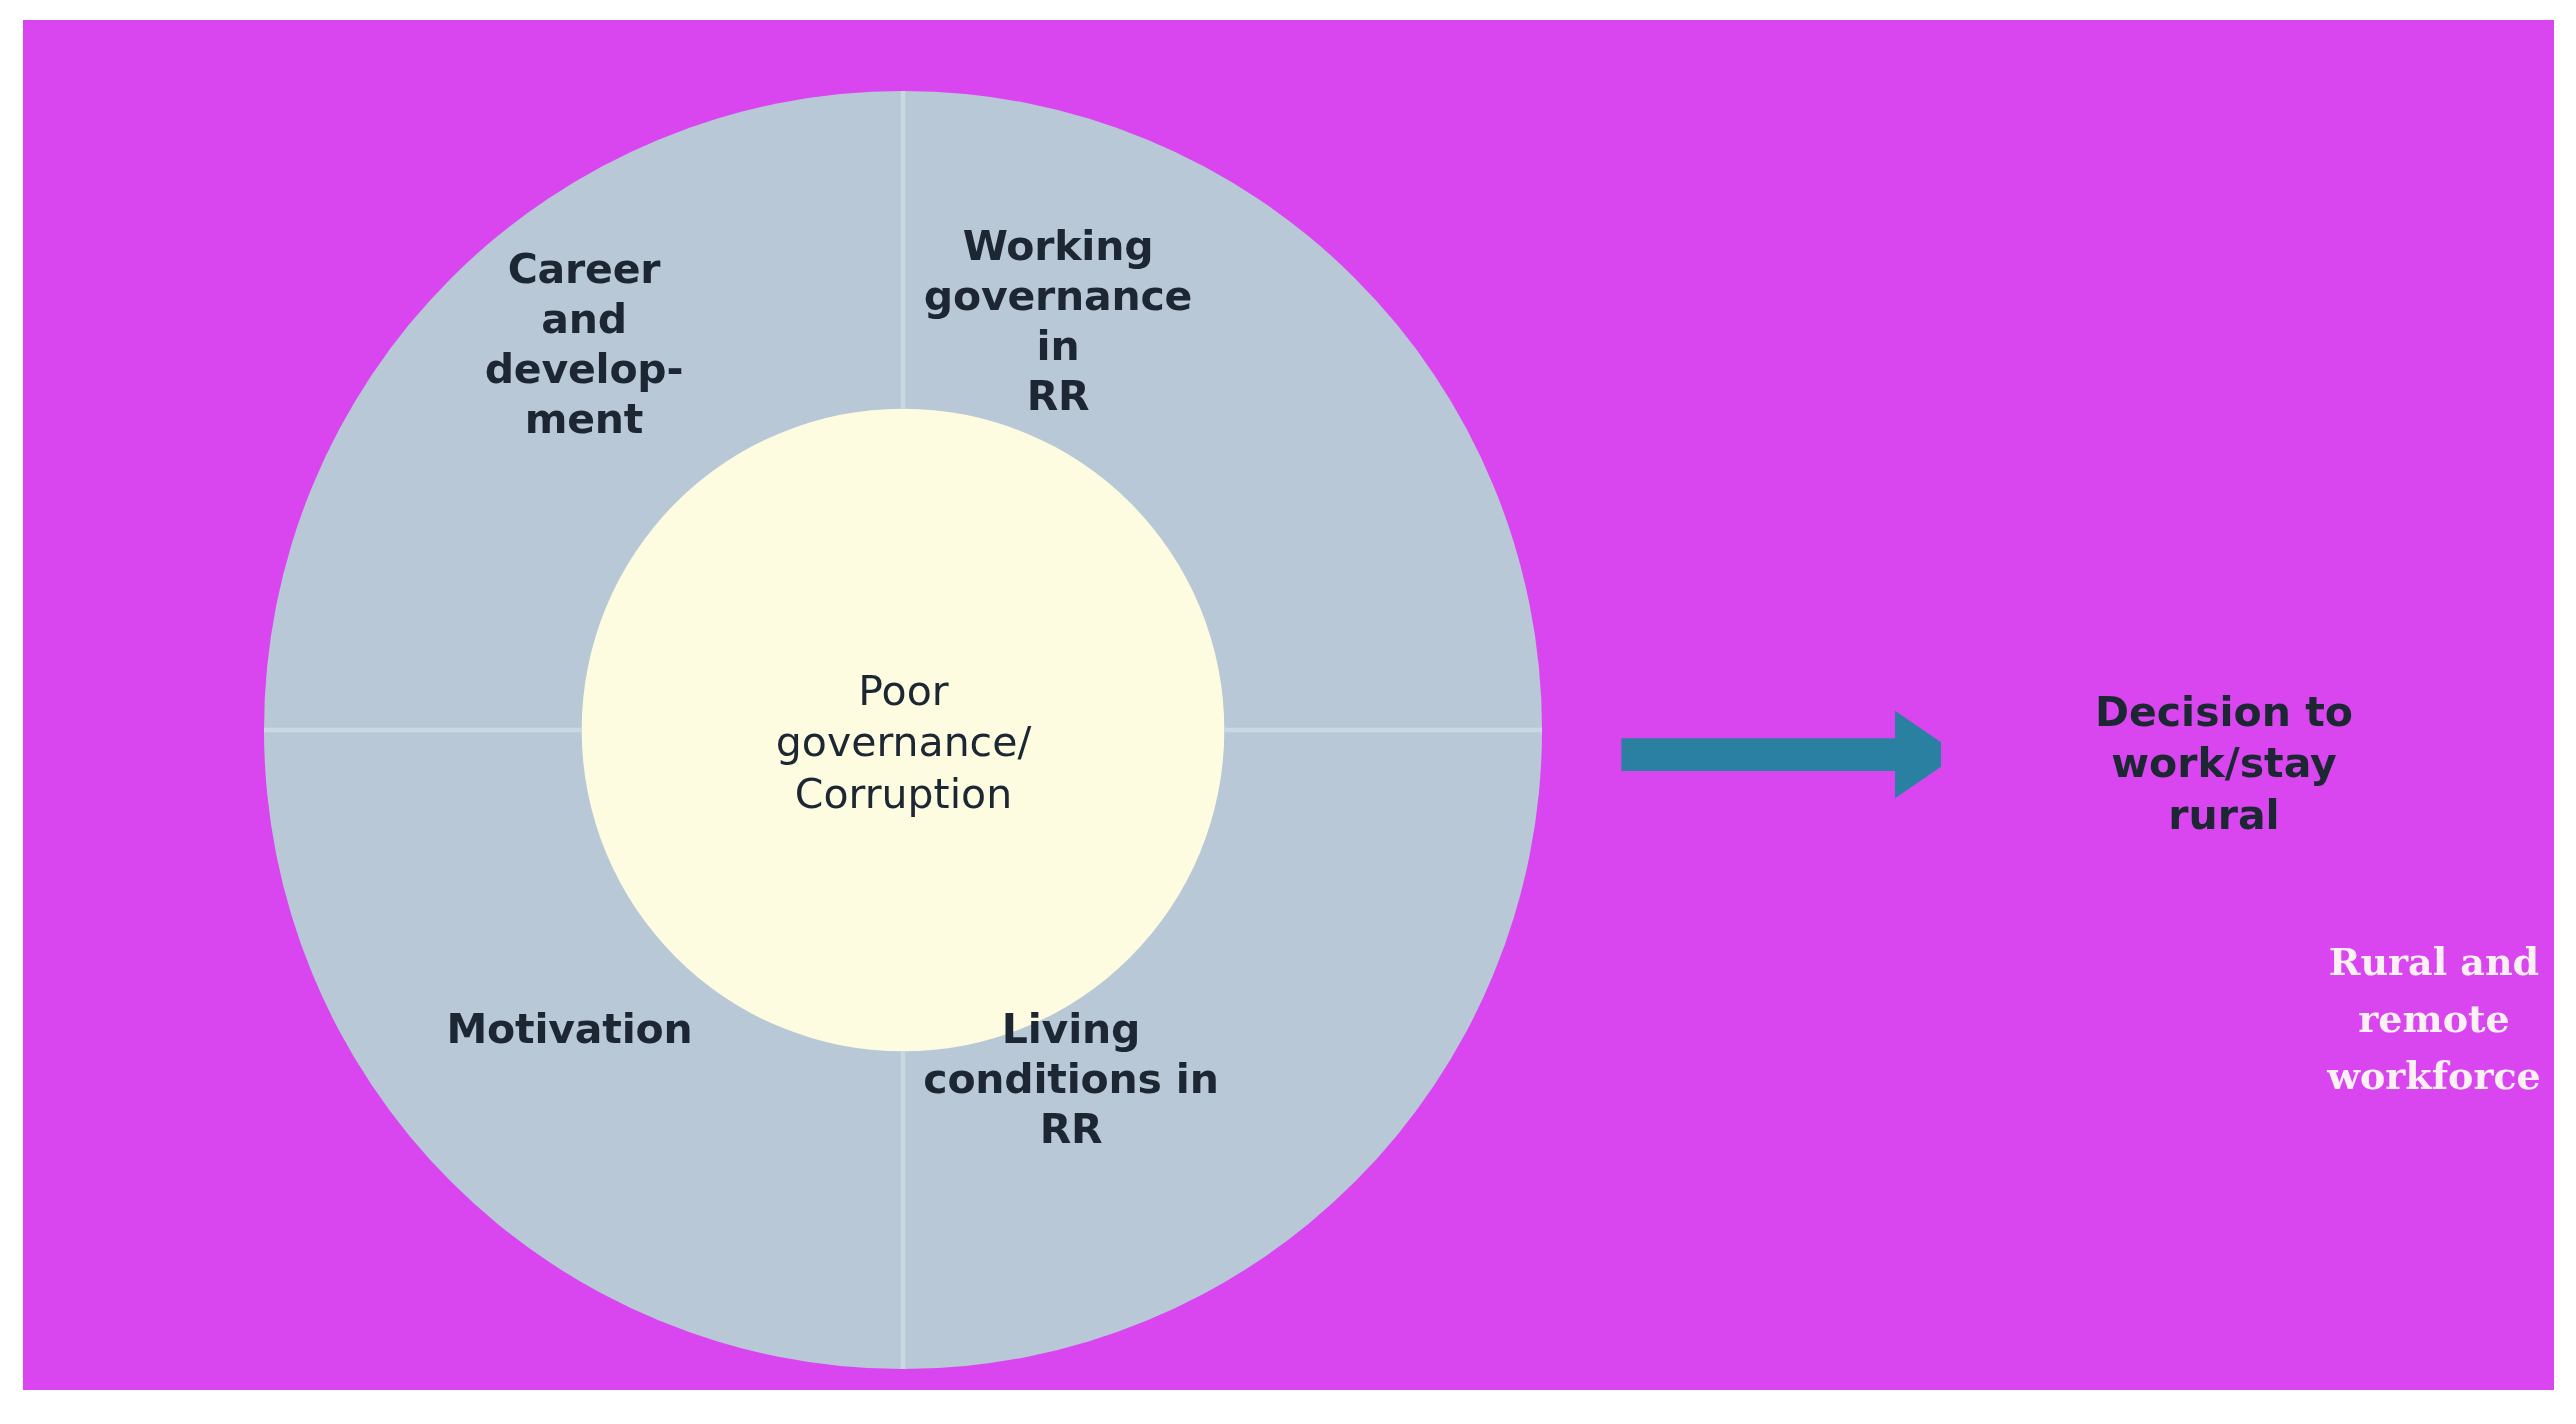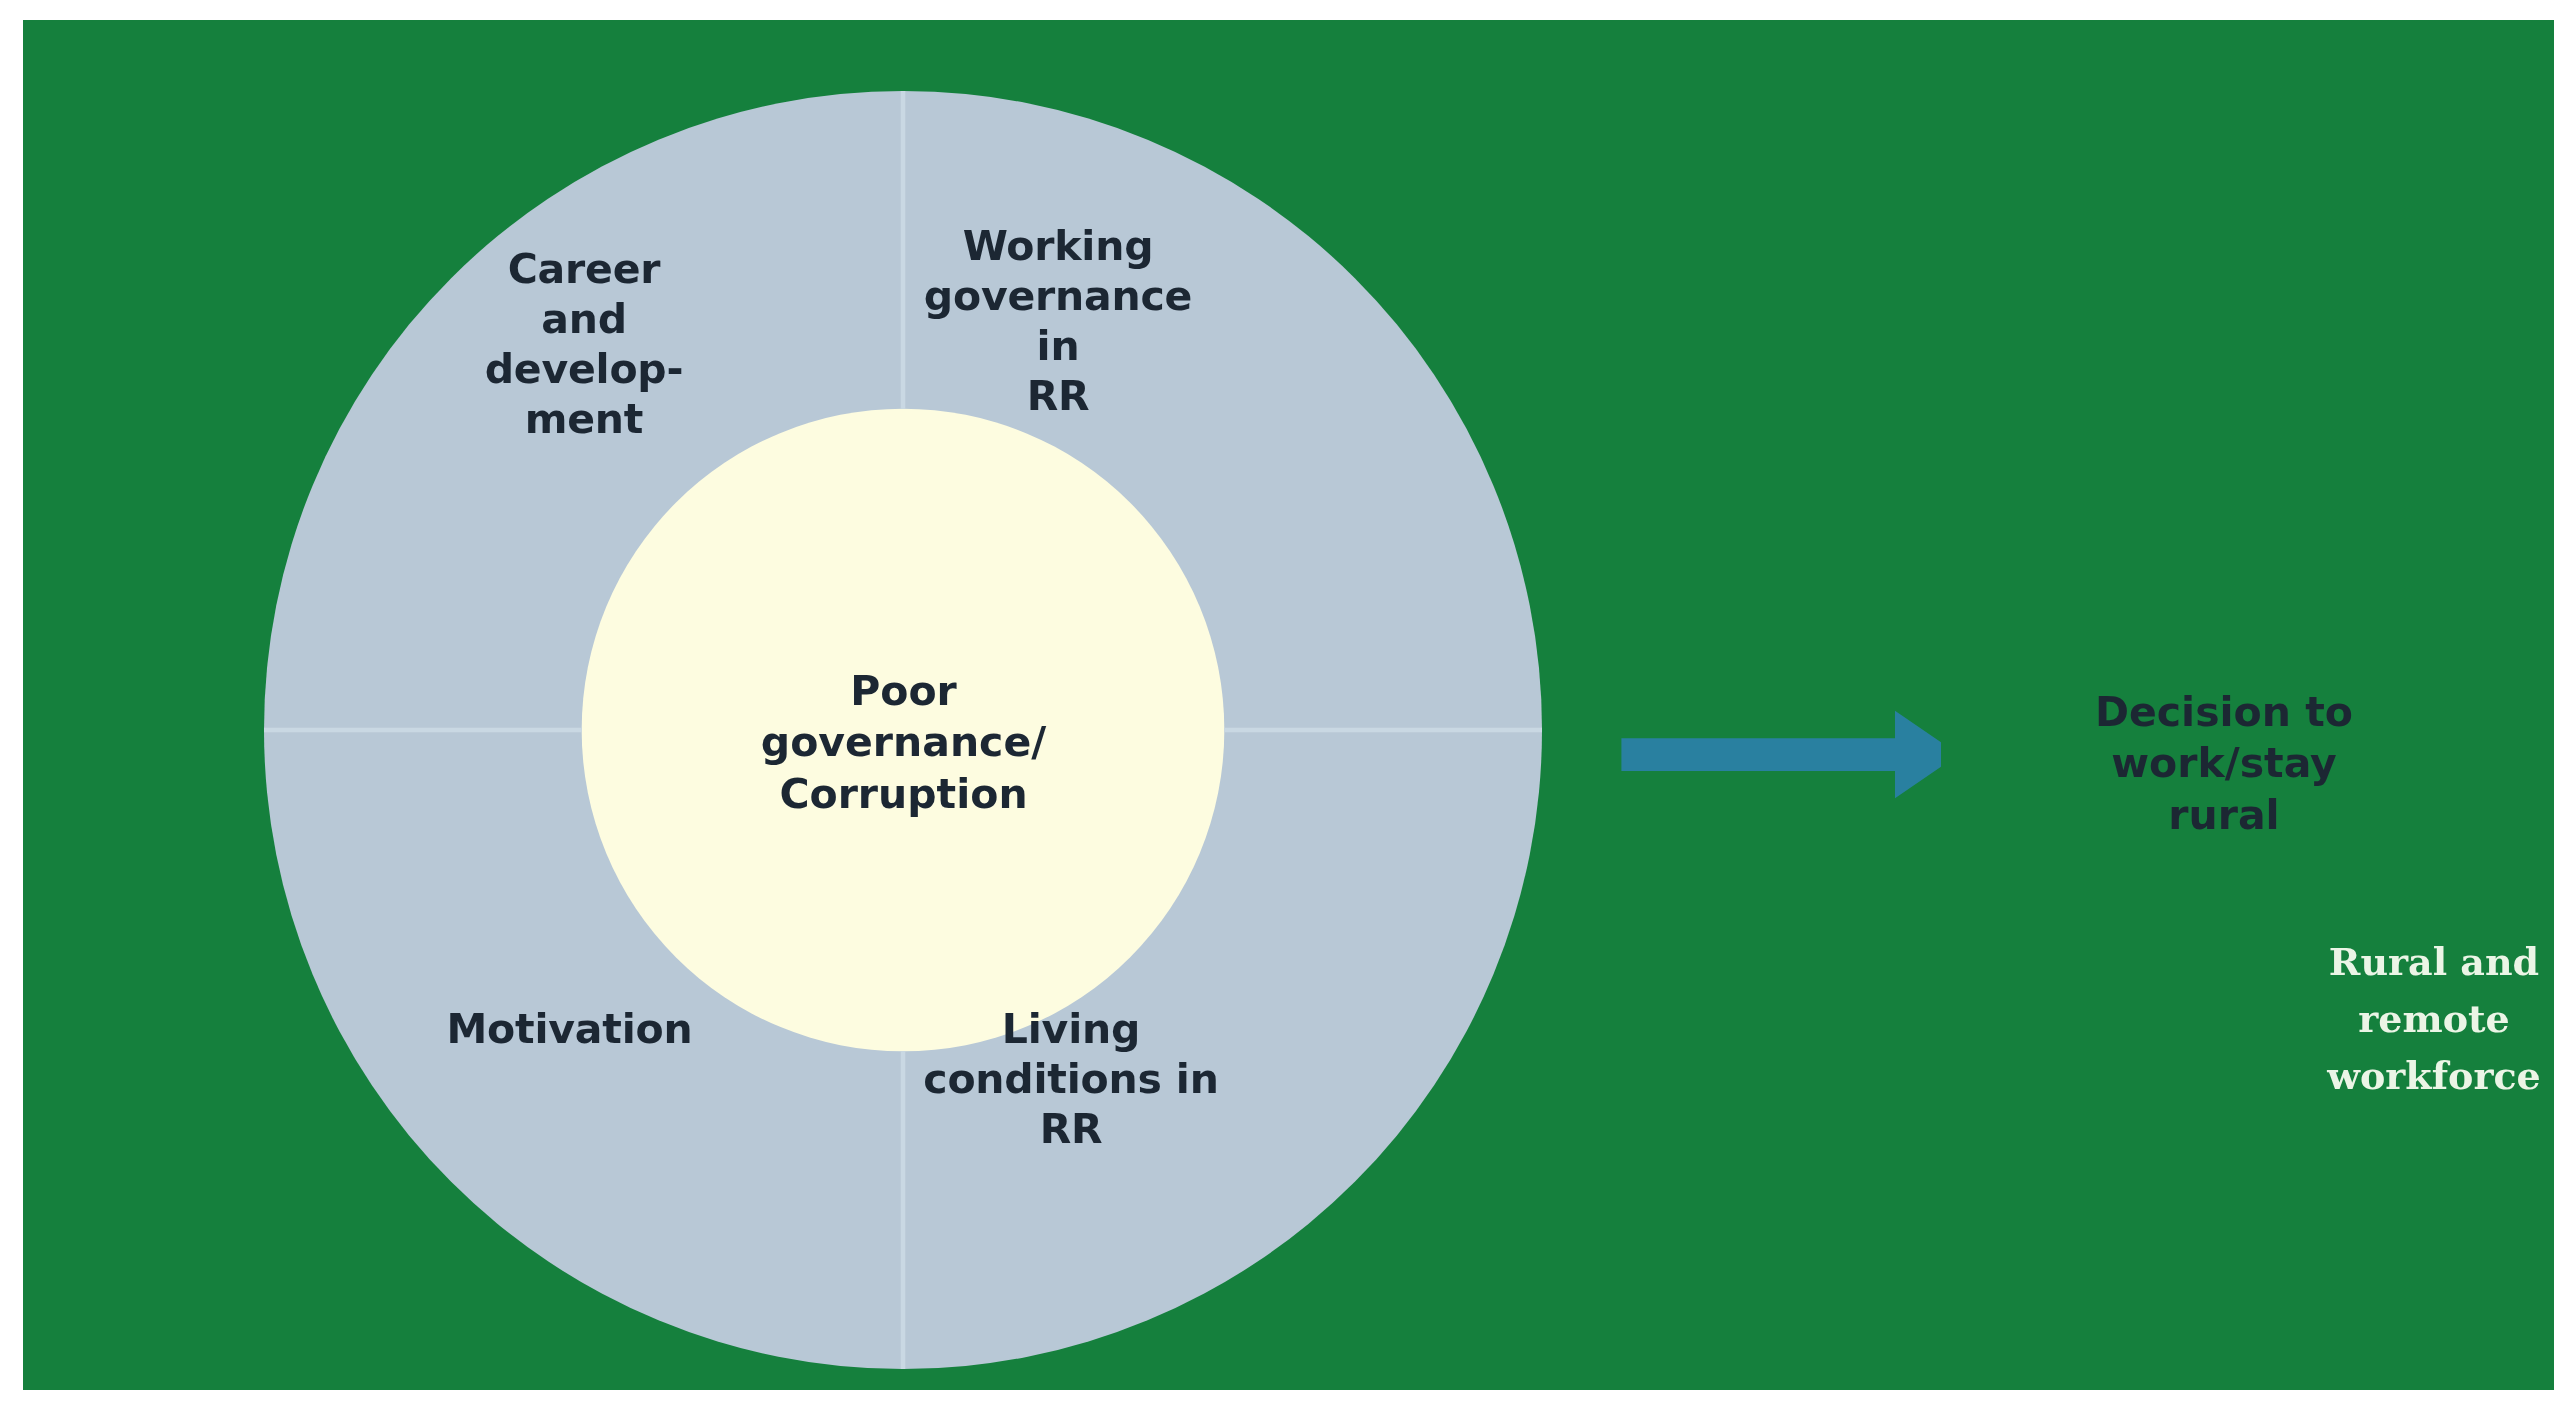--- a/index.html
+++ b/index.html
@@ -14,21 +14,21 @@
     overflow: hidden;
     font-family: "DejaVu Sans", sans-serif;
   }
 
   #figure {
     position: absolute;
     left: 23px;
     top: 20px;
     width: 2531px;
     height: 1370px;
-    background: #15803d;
+    background: #d946ef;
     overflow: hidden;
   }
 
   
   #donut {
     position: absolute;
     left: 241px;
     top: 71px;
     width: 1278px;
     height: 1278px;
@@ -50,21 +50,21 @@
   #label-working      { left: 639px;  top: 130px; width: 310px; }
   #label-motivation   { left: 155px;  top: 913px; width: 301px; }
   #label-living       { left: 639px;  top: 913px; width: 310px; margin-left: 13px; }
 
   #label-center {
     position: absolute;
     left: 384px;
     top: 575px;
     width: 511px;
     color: #1c2733;
-    font-weight: bold;
+    font-weight: normal;
     font-size: 41px;
     line-height: 1.25;
     text-align: center;
     white-space: pre-line;
   }
 
   
   #arrow {
     position: absolute;
     left: 1598px;

